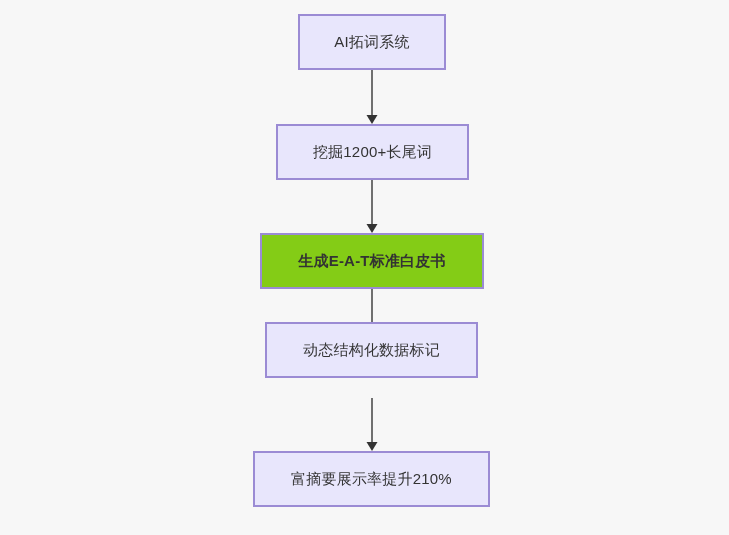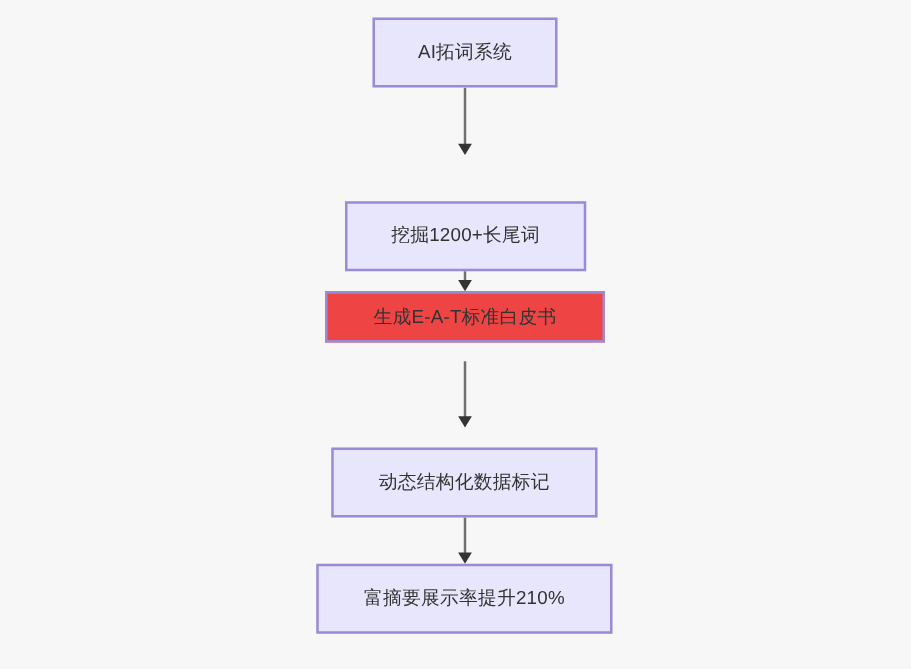--- a/index.html
+++ b/index.html
@@ -59,27 +59,27 @@
         <polygon points="366.5,333 377.5,333 372,342" fill="#333333"></polygon>
         <line x1="372" y1="398" x2="372" y2="443" stroke="#707070" stroke-width="2"></line>
         <polygon points="366.5,442 377.5,442 372,451" fill="#333333"></polygon>
       </g>
   </svg>
 
   <div id="nodes-group">
       <div class="node" style="left: 298px; top: 14px; width: 148px; height: 56px; background: rgb(232, 230, 252); border-color: rgb(155, 139, 212); color: rgb(51, 51, 51);">
         <span class="node-label">AI拓词系统</span>
       </div>
-      <div class="node" style="left: 276px; top: 124px; width: 193px; height: 56px; background: rgb(232, 230, 252); border-color: rgb(155, 139, 212); color: rgb(51, 51, 51); margin-top: 37px;">
+      <div class="node" style="left: 276px; top: 124px; width: 193px; height: 56px; background: rgb(232, 230, 252); border-color: rgb(155, 139, 212); color: rgb(51, 51, 51);">
         <span class="node-label">挖掘1200+长尾词</span>
       </div>
-      <div class="node" style="left: 260px; top: 233px; width: 224px; height: 41px; background: #ef4444; border-color: rgb(155, 139, 212); color: rgb(51, 51, 51);">
+      <div class="node" style="left: 260px; top: 233px; width: 224px; height: 56px; background: #84cc16; border-color: rgb(155, 139, 212); color: rgb(51, 51, 51); font-weight: bold;">
         <span class="node-label">生成E-A-T标准白皮书</span>
       </div>
-      <div class="node" style="left: 265px; top: 358px; width: 213px; height: 56px; background: rgb(232, 230, 252); border-color: rgb(155, 139, 212); color: rgb(51, 51, 51);">
+      <div class="node" style="left: 265px; top: 322px; width: 213px; height: 56px; background: rgb(232, 230, 252); border-color: rgb(155, 139, 212); color: rgb(51, 51, 51);">
         <span class="node-label">动态结构化数据标记</span>
       </div>
       <div class="node" style="left: 253px; top: 451px; width: 237px; height: 56px; background: rgb(232, 230, 252); border-color: rgb(155, 139, 212); color: rgb(51, 51, 51);">
         <span class="node-label">富摘要展示率提升210%</span>
       </div>
     </div>
 
 </div>
 
 </body></html>

